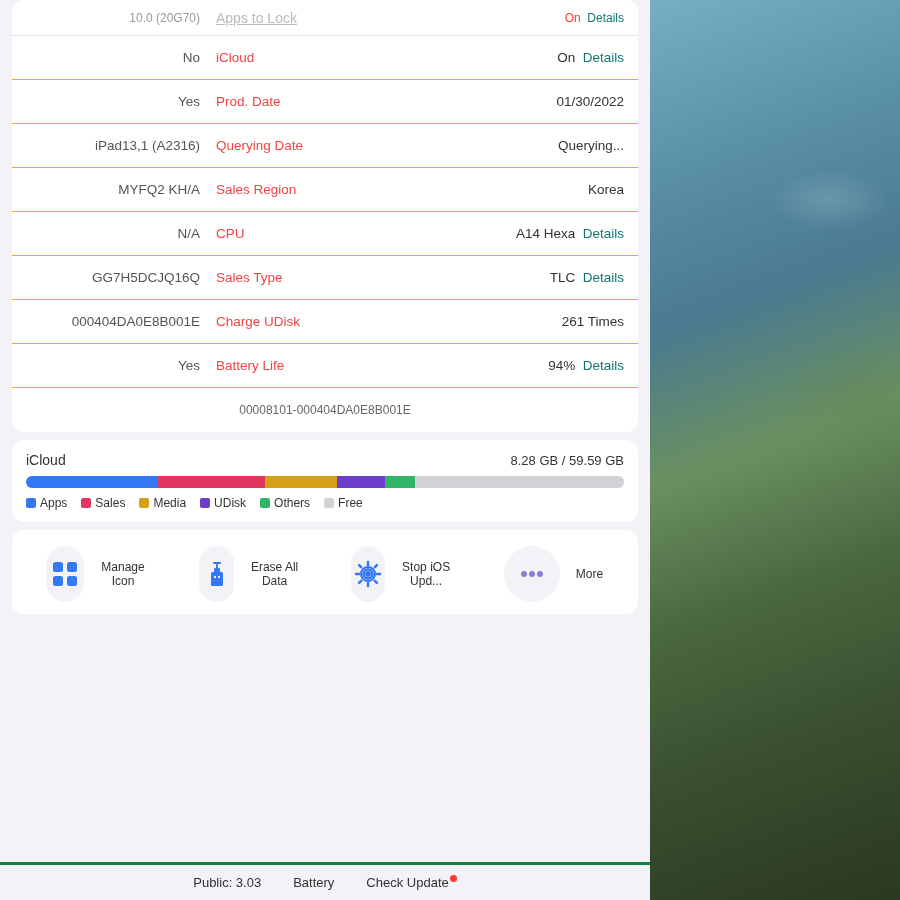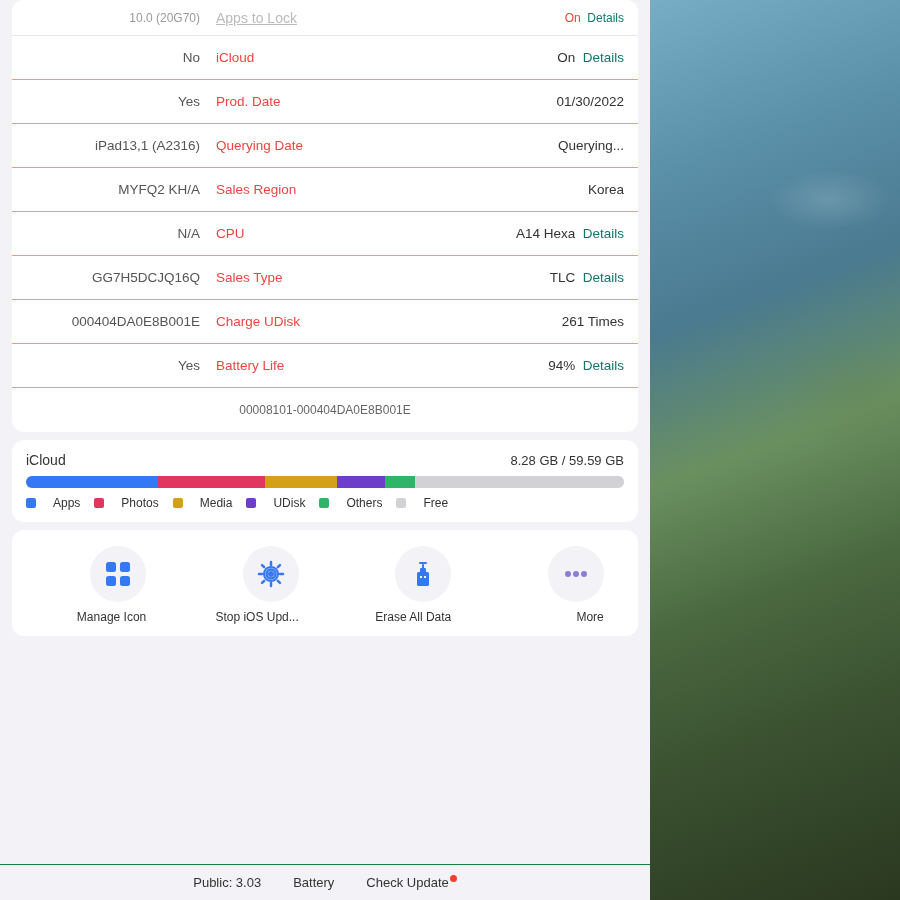--- a/index.html
+++ b/index.html
@@ -137,21 +137,21 @@
       height: 100%;
     }
     .storage-legend {
       display: flex;
       gap: 14px;
       flex-wrap: wrap;
     }
     .legend-item {
       display: flex;
       align-items: center;
-      gap: 17px;
+      gap: 4px;
       font-size: 12px;
       color: #333;
     }
     .legend-dot {
       width: 10px;
       height: 10px;
       border-radius: 2px;
       flex-shrink: 0;
     }
 
@@ -163,23 +163,23 @@
       padding: 16px 8px 12px 8px;
       flex-shrink: 0;
     }
     .actions-row {
       display: flex;
       justify-content: space-around;
       align-items: flex-start;
     }
     .action-btn {
       display: flex;
-      flex-direction: column;
-      align-items: flex-end;
-      gap: 8px;
+      flex-direction: row;
+      align-items: center;
+      gap: 16px;
       cursor: pointer;
       width: 100px;
     }
     .action-icon-circle {
       width: 56px;
       height: 56px;
       border-radius: 28px;
       background: #f2f2f7;
       display: flex;
       align-items: center;
@@ -193,21 +193,21 @@
 
     
     .icon-svg {
       width: 32px;
       height: 32px;
     }
 
     
     .footer-bar {
       background: #f2f2f7;
-      border-top: 1px solid #15803d;
+      border-top: 3px solid #15803d;
       padding: 10px 16px;
       display: flex;
       justify-content: center;
       gap: 32px;
       margin-top: auto;
     }
     .footer-item {
       font-size: 13px;
       color: #333;
       cursor: pointer;
@@ -332,21 +332,21 @@
         <div class="bar-segment" style="width: 5%; background: rgb(48, 180, 104);"></div>
         <div class="bar-segment" style="width: 35%; background: rgb(209, 209, 214);"></div>
       </div>
     <div class="storage-legend" id="storage-legend-el">
         <div class="legend-item">
           <div class="legend-dot" style="background: rgb(52, 120, 246);"></div>
           <span>Apps</span>
         </div>
         <div class="legend-item">
           <div class="legend-dot" style="background: rgb(224, 54, 95);"></div>
-          <span>Photos</span>
+          <span>Sales</span>
         </div>
         <div class="legend-item">
           <div class="legend-dot" style="background: rgb(212, 160, 23);"></div>
           <span>Media</span>
         </div>
         <div class="legend-item">
           <div class="legend-dot" style="background: rgb(108, 62, 201);"></div>
           <span>UDisk</span>
         </div>
         <div class="legend-item">
@@ -369,44 +369,44 @@
     <rect x="18" y="4" width="10" height="10" rx="2.5" fill="#3478f6"></rect>
     <rect x="4" y="18" width="10" height="10" rx="2.5" fill="#3478f6"></rect>
     <rect x="18" y="18" width="10" height="10" rx="2.5" fill="#3478f6"></rect>
   </svg>
           </div>
           <div class="action-label">Manage Icon</div>
         </div>
         <div class="action-btn">
           <div class="action-icon-circle">
             <svg class="icon-svg" viewBox="0 0 32 32" fill="none" xmlns="http://www.w3.org/2000/svg">
-    <circle cx="16" cy="16" r="4.5" stroke="#3478f6" stroke-width="2.5"></circle>
-    <path d="M16 4v3M16 25v3M4 16h3M25 16h3M7.05 7.05l2.12 2.12M22.83 22.83l2.12 2.12M7.05 24.95l2.12-2.12M22.83 9.17l2.12-2.12" stroke="#3478f6" stroke-width="2.5" stroke-linecap="round"></path>
-    <circle cx="16" cy="16" r="7" stroke="#3478f6" stroke-width="2" fill="none"></circle>
-    <circle cx="16" cy="16" r="3" fill="#3478f6"></circle>
-  </svg>
-          </div>
-          <div class="action-label">Stop iOS Upd...</div>
-        </div>
-        <div class="action-btn">
-          <div class="action-icon-circle">
-            <svg class="icon-svg" viewBox="0 0 32 32" fill="none" xmlns="http://www.w3.org/2000/svg">
     <rect x="10" y="14" width="12" height="14" rx="1.5" fill="#3478f6"></rect>
     <rect x="13" y="10" width="6" height="6" rx="1" fill="#3478f6"></rect>
     <rect x="15" y="6" width="2" height="5" rx="1" fill="#3478f6"></rect>
     <rect x="12" y="4" width="8" height="2" rx="1" fill="#3478f6"></rect>
     <rect x="13" y="18" width="2" height="2" rx="0.5" fill="white"></rect>
     <rect x="17" y="18" width="2" height="2" rx="0.5" fill="white"></rect>
   </svg>
           </div>
           <div class="action-label">Erase All Data</div>
         </div>
         <div class="action-btn">
           <div class="action-icon-circle">
             <svg class="icon-svg" viewBox="0 0 32 32" fill="none" xmlns="http://www.w3.org/2000/svg">
+    <circle cx="16" cy="16" r="4.5" stroke="#3478f6" stroke-width="2.5"></circle>
+    <path d="M16 4v3M16 25v3M4 16h3M25 16h3M7.05 7.05l2.12 2.12M22.83 22.83l2.12 2.12M7.05 24.95l2.12-2.12M22.83 9.17l2.12-2.12" stroke="#3478f6" stroke-width="2.5" stroke-linecap="round"></path>
+    <circle cx="16" cy="16" r="7" stroke="#3478f6" stroke-width="2" fill="none"></circle>
+    <circle cx="16" cy="16" r="3" fill="#3478f6"></circle>
+  </svg>
+          </div>
+          <div class="action-label">Stop iOS Upd...</div>
+        </div>
+        <div class="action-btn">
+          <div class="action-icon-circle">
+            <svg class="icon-svg" viewBox="0 0 32 32" fill="none" xmlns="http://www.w3.org/2000/svg">
     <circle cx="8" cy="16" r="3" fill="#8a7ed4"></circle>
     <circle cx="16" cy="16" r="3" fill="#8a7ed4"></circle>
     <circle cx="24" cy="16" r="3" fill="#8a7ed4"></circle>
   </svg>
           </div>
           <div class="action-label">More</div>
         </div>
       </div>
   </div>
 

